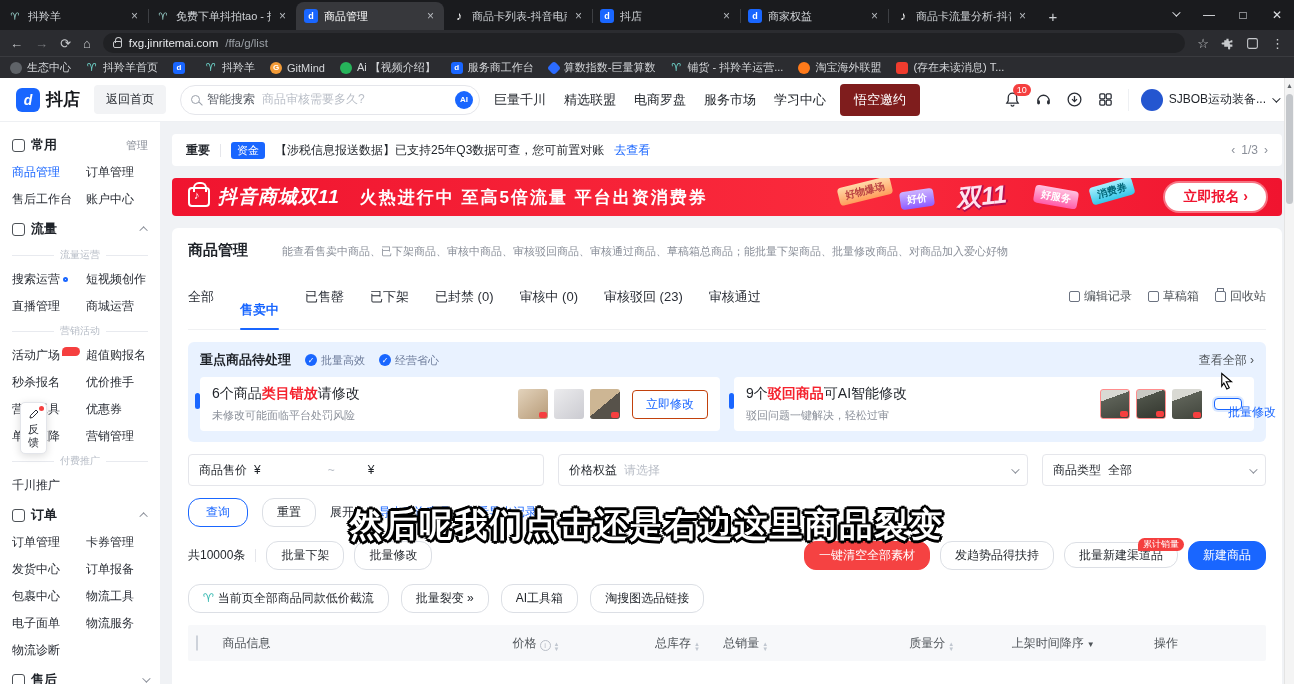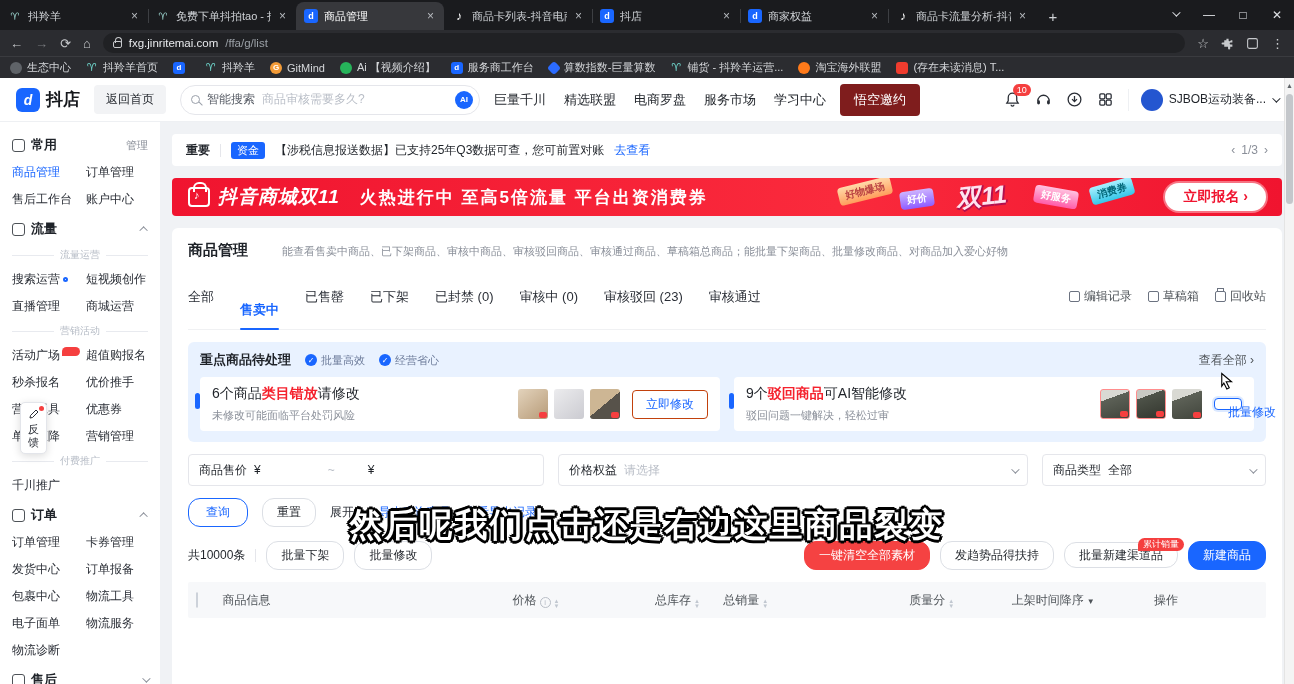--- a/index.html
+++ b/index.html
@@ -592,20 +592,26 @@
         <span class="btn solid-red">一键清空全部素材</span>
         <span class="btn">发趋势品得扶持</span>
         <span class="chwrap">
           <span class="btn">批量新建渠道品</span>
           <span class="chbadge">累计销量</span>
         </span>
         <span class="btn solid-blue">新建商品</span>
       </span>
     </div>
 
+    <div class="trow">
+      <span class="btn"><span class="deerg">♈</span><span>当前页全部商品同款低价截流</span></span>
+      <span class="btn">批量裂变 »</span>
+      <span class="btn">AI工具箱</span>
+      <span class="btn">淘搜图选品链接</span>
+    </div>
 
     <div class="table">
       <div class="thead">
         <span class="c0"><span class="cb"></span></span>
         <span class="c1"><span>商品信息</span></span>
         <span class="c2"><span>价格</span><span class="ci"></span><span class="sort">
               <span>▲</span>
               <span>▼</span>
             </span></span>
         <span class="c3"><span>总库存</span><span class="sort">

